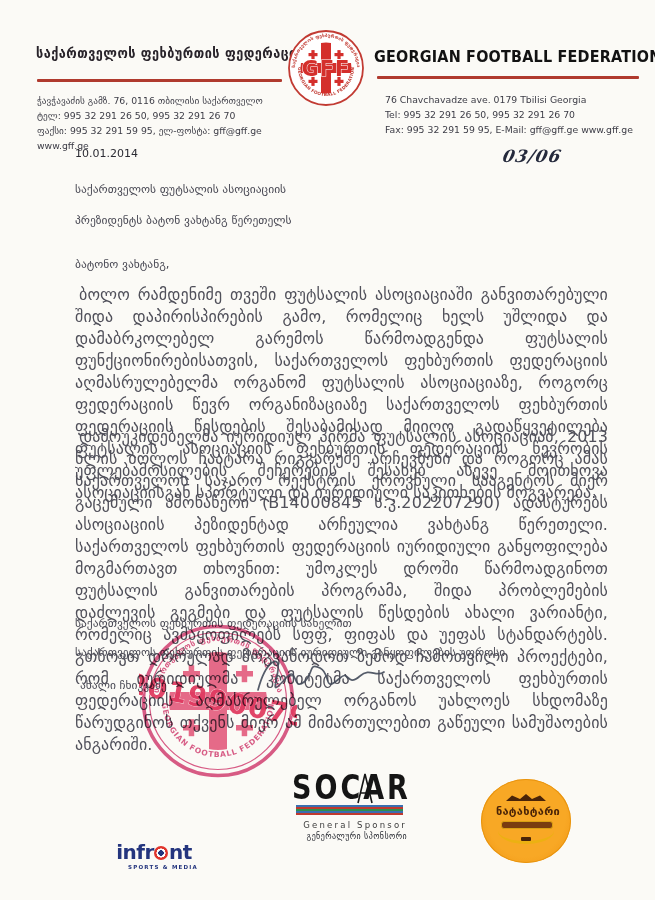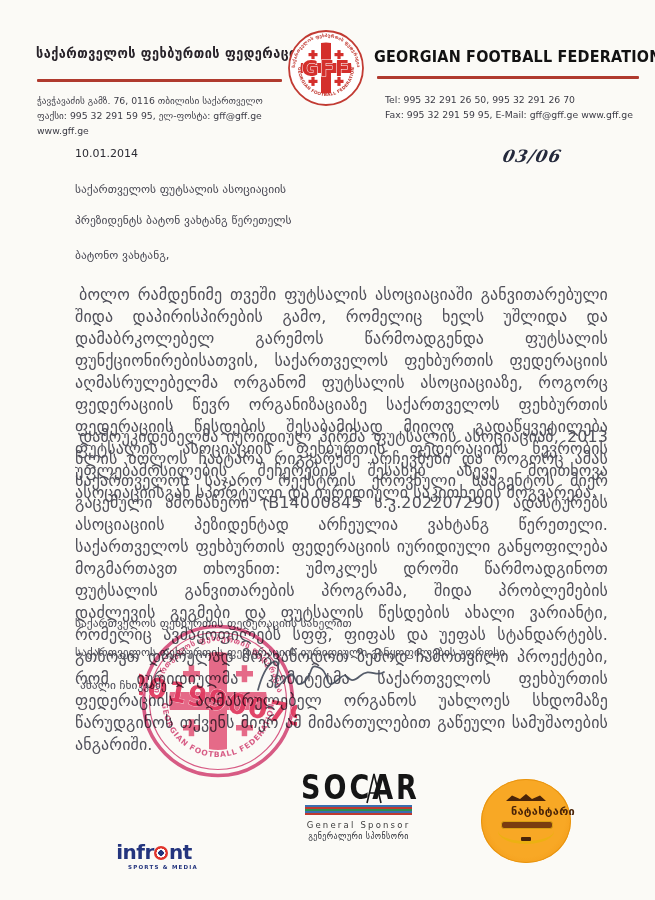--- a/index.html
+++ b/index.html
@@ -51,56 +51,57 @@
     font-size:20px;font-weight:bold;color:#24357e;letter-spacing:-.5px;
     line-height:20px;white-space:nowrap;margin-top:40px;
   }
   .infront-o{
     display:inline-block;width:14px;height:14px;border-radius:50%;
     background:radial-gradient(circle,#24357e 0 26%,#ffffff 30% 44%,#e0342c 48% 100%);
     vertical-align:-1px;margin:0 .5px;
   }
   .infront-tag{font-size:5.5px;font-weight:bold;color:#24357e;
     letter-spacing:1.2px;margin-top:2px;text-align:right;padding-right:6px;}
-  .socar{left:292px;top:770px;width:115px;text-align:center;margin-left:9px;}
+  .socar{left:292px;top:770px;width:115px;text-align:right;}
   .socar-name{font-size:27px;font-weight:bold;color:#151515;
     letter-spacing:3px;line-height:27px;transform:scaleY(1.25);transform-origin:center top;
     white-space:nowrap;}
   .socar-stripes{margin:8px 4px 0 4px;height:10px;
     background:repeating-linear-gradient(
       #3a6fb0 0 1.6px,#fbfaf6 1.6px 2px,
       #c0392e 2px 3.6px,#fbfaf6 3.6px 4px,
       #2f8f4e 4px 5.6px,#fbfaf6 5.6px 6px);}
   .socar-derrick{position:absolute;left:63px;top:2px;width:20px;height:32px;}
   .socar-tag-en{font-size:8.5px;color:#3c3c3c;letter-spacing:2.2px;margin-top:5px;white-space:nowrap;}
   .socar-tag-ka{font-size:8px;font-weight:normal;color:#23262e;letter-spacing:.4px;margin-top:2px;white-space:nowrap;}
   .natakhtari{
     left:481px;top:779px;width:90px;height:84px;border-radius:50%;
     background:radial-gradient(ellipse at 50% 42%,#f8a825 0 62%,#ef9210 100%);
     box-shadow:0 0 0 1px #e8940f inset;
   }
   .nata-crown{position:absolute;left:25px;top:15px;width:40px;height:7px;
     background:#4a2408;clip-path:polygon(0 100%,15% 20%,35% 70%,50% 0,65% 70%,85% 20%,100% 100%);}
-  .nata-name{position:absolute;left:17px;top:26px;width:90px;text-align:center;
+  .nata-name{position:absolute;left:2px;top:26px;width:90px;text-align:center;
     font-size:11px;font-weight:bold;color:#4a2408;letter-spacing:.3px;}
   .nata-band{position:absolute;left:20px;top:42px;width:50px;height:6px;
     background:#7a3c10;border-radius:3px;border:1px solid #d8a012;}
   .nata-wings{position:absolute;left:17px;top:52px;width:56px;height:10px;
     border-bottom:3px solid #ecb112;border-radius:0 0 50% 50%/0 0 100% 100%;}
   .nata-dot{position:absolute;left:40px;top:58px;width:10px;height:4px;background:#4a2408;border-radius:1px;}
 </style>
 </head>
 <body>
 
 <div id="page">
 
   <div class="abs org-title-ka">საქართველოს ფეხბურთის ფედერაცია</div>
   <div class="abs rule rule-left"></div>
   <div class="abs addr addr-left">
     <div>ჭავჭავაძის გამზ. 76, 0116 თბილისი საქართველო</div>
+    <div>ტელ: 995 32 291 26 50, 995 32 291 26 70</div>
     <div>ფაქსი: 995 32 291 59 95,  ელ-ფოსტა: gff@gff.ge   www.gff.ge</div>
   </div>
 
   <div class="abs gff-logo">
     <svg width="78" height="78" viewBox="0 0 78 78">
       <defs>
         <path id="gffArcTop" d="M 8,39 A 31,31 0 0 1 70,39"></path>
         <path id="gffArcBot" d="M 11,39 A 28,28 0 0 0 67,39"></path>
         <clipPath id="gffClip">
             <circle cx="39" cy="39" r="25.5"></circle>
@@ -127,30 +128,31 @@
             <rect x="50.4" y="47.9" width="3.2" height="9"></rect>
         </g>
       </g>
       <text x="39" y="46.5" font-size="21" font-weight="bold" fill="#d42f2c" stroke="#ffffff" stroke-width="1" paint-order="stroke" text-anchor="middle" letter-spacing="1">GFF</text>
     </svg>
   </div>
 
   <div class="abs org-title-en">GEORGIAN FOOTBALL FEDERATION</div>
   <div class="abs rule rule-right"></div>
   <div class="abs addr addr-right">
+    <div>76 Chavchavadze ave. 0179 Tbilisi Georgia</div>
     <div>Tel: 995 32 291 26 50, 995 32 291 26 70</div>
     <div>Fax: 995 32 291 59 95,  E-Mail: gff@gff.ge   www.gff.ge</div>
   </div>
 
   <div class="abs date">10.01.2014</div>
   <div class="abs refnum">03/06</div>
 
   <div class="abs recip" style="top:182px">საქართველოს ფუტსალის ასოციაციის</div>
   <div class="abs recip" style="top:213px">პრეზიდენტს ბატონ ვახტანგ წერეთელს</div>
-  <div class="abs recip" style="top:248px">ბატონო ვახტანგ,</div>
+  <div class="abs recip" style="top:257px">ბატონო ვახტანგ,</div>
 
   <div class="abs para" style="top:284px">ბოლო რამდენიმე  თვეში ფუტსალის ასოციაციაში განვითარებული შიდა დაპირისპირების გამო, რომელიც ხელს უშლიდა და დამაბრკოლებელ გარემოს წარმოადგენდა ფუტსალის ფუნქციონირებისათვის, საქართველოს ფეხბურთის ფედერაციის აღმასრულებელმა ორგანომ ფუტსალის ასოციაციაზე, როგორც ფედერაციის წევრ ორგანიზაციაზე საქართველოს ფეხბურთის ფედერაციის წესდების შესაბამისად მიიღო გადაწყვეტილება ფუტსალის ასოციაციის  ფეხბურთის ფედერაციის წევრობის უფლებამოსილების შეჩერების შესახებ ასევე მოითხოვა ასოციაციისგან  სპორტული და იურიდიული საკითხების მოგვარება.</div>
   <div class="abs para" style="top:426px">დამოუკიდებელმა იურიდიულ პირმა  ფუტსალის ასოციაციამ, 2013 წლის  ბოლოს ჩაატარა რიგგარეშე არჩევნები  და როგორც ამას საქართველოს საჯარო რეესტრის ეროვნული სააგენტოს მიერ გაცემული ამონაწერი (B14000845 ს.კ.202207290) ადასტურებს ასოციაციის პეზიდენტად არჩეულია ვახტანგ წერეთელი. საქართველოს ფეხბურთის ფედერაციის იურიდიული განყოფილება  მოგმართავთ თხოვნით: უმოკლეს დროში წარმოადგინოთ ფუტსალის განვითარების პროგრამა, შიდა პრობლემების დაძლევის გეგმები და ფუტსალის წესდების ახალი ვარიანტი, რომელიც ავმაყოფილებს სფფ, ფიფას და უეფას სტანდარტებს. გთხოვთ დროულად მოგვაწოდოთ ზემოდ ჩამოთვილი პროექტები,  რომ იურიდიულმა კომიტეტმა საქართველოს ფეხბურთის ფედერაციის აღმასრულებელ ორგანოს უახლოეს სხდომაზე წარუდგინოს თქვენს მიერ ამ მიმართულებით გაწეული სამუშაოების ანგარიში.</div>
 
   <div class="abs closing" style="top:616px">საქართველოს ფეხბურთის ფედერაციის სახელით</div>
   <div class="abs closing" style="top:645px">საქართველოს ფეხბურთის ფედერაციის იურიდიული განყოფილების უფროსი</div>
   <div class="abs closing" style="top:678px;left:80px">ახალი ჩხიკვაძე</div>
 
   <div class="abs stamp">
     <svg width="158" height="158" viewBox="0 0 158 158">

